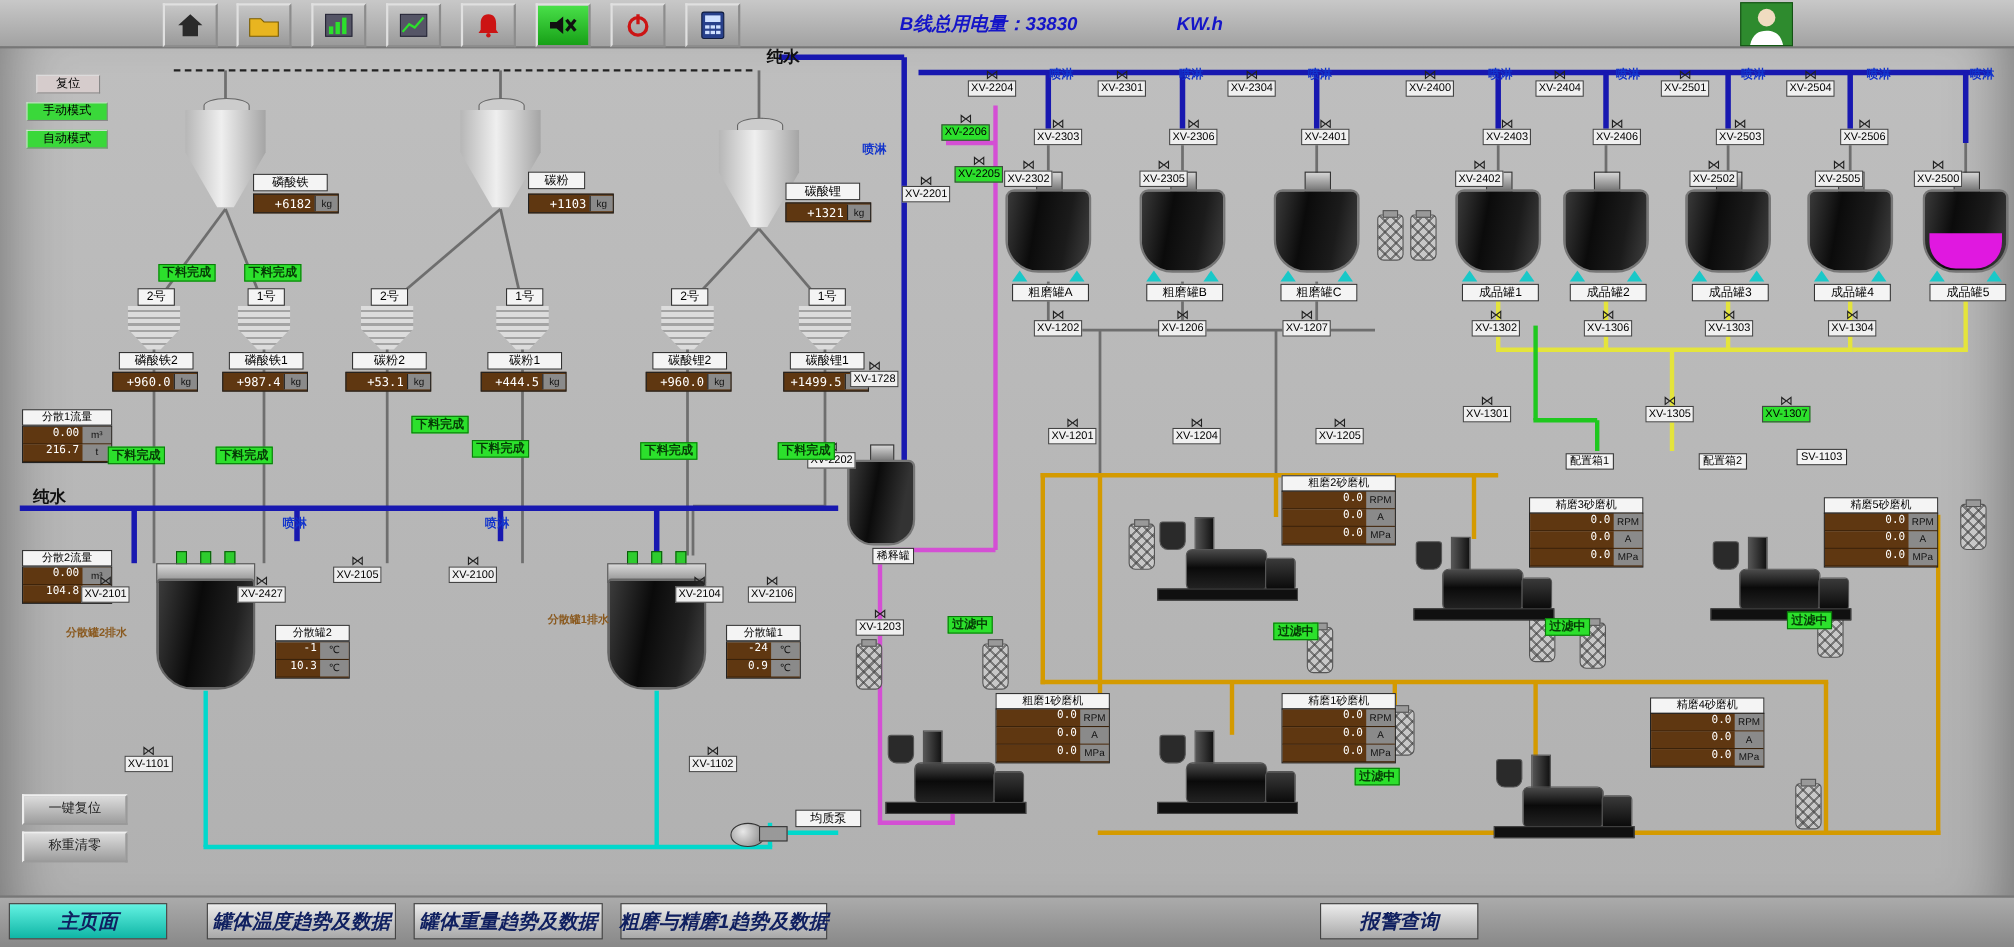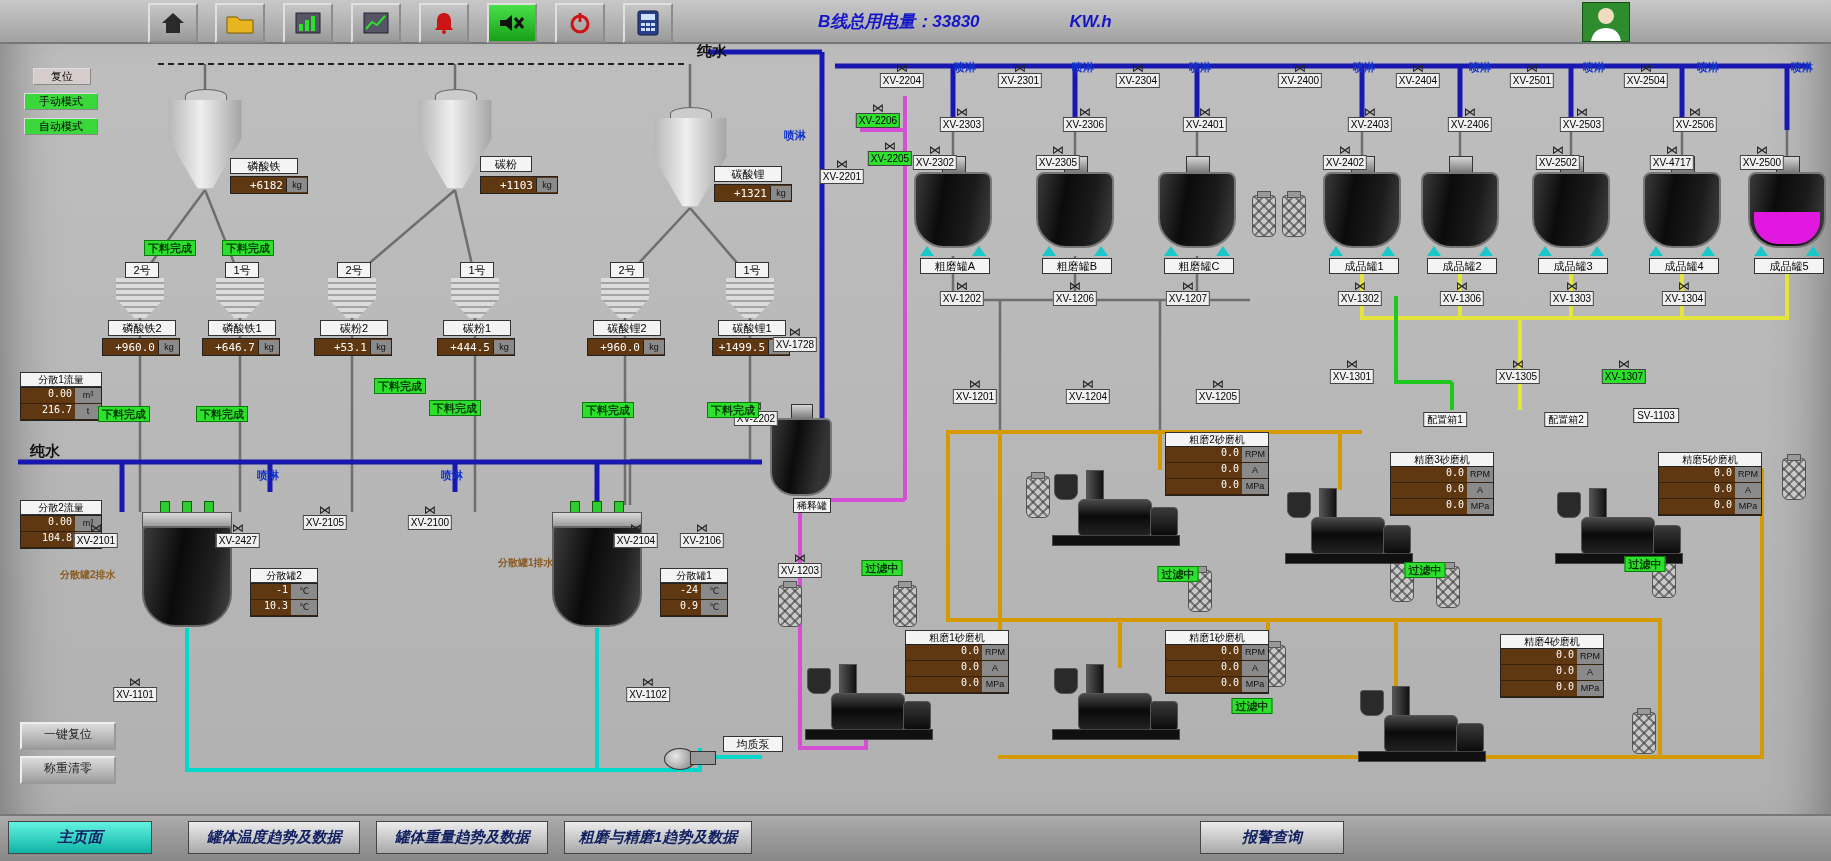--- a/index.html
+++ b/index.html
@@ -90,21 +90,21 @@
     background:radial-gradient(circle at 35% 35%,#e8e8e8,#777);}
   .pump .pout{position:absolute;right:0;bottom:5px;width:24px;height:12px;background:#999;border:1px solid #333;}
   
   .valve{position:absolute;display:flex;flex-direction:column;align-items:center;transform:translateX(-50%);z-index:6;cursor:pointer;}
   .vglyph{color:#222;font-size:12px;line-height:9px;}
   .vlabel{background:#f0f0f0;border:1px solid #444;font-size:10px;line-height:13px;padding:0 2px;white-space:nowrap;color:#000;}
   .vgreen .vlabel{background:#2ce02c;}
   
   .navbar{position:absolute;left:0;right:0;top:814px;height:47px;background:linear-gradient(#ababab,#868686);border-top:2px solid #777;z-index:9;}
   .nav-btn{position:absolute;top:821px;height:31px;background:linear-gradient(#ececec,#a8a8a8);border:1px solid #444;
-    color:#102060;font-size:15px;font-weight:bold;font-style:italic;display:flex;align-items:center;justify-content:center;
+    color:#102060;font-size:18px;font-weight:bold;font-style:italic;display:flex;align-items:center;justify-content:center;
     cursor:pointer;z-index:10;white-space:nowrap;}
   .nav-btn.active{background:linear-gradient(#63f2e2,#0fb5a5);}
   #overlay{position:absolute;inset:0;z-index:5;}
 </style>
 </head>
 <body>
 
 <div class="stage">
 
   <svg class="pipes" width="1831" height="861">
@@ -310,21 +310,21 @@
   <div class="wlabel" style="left:108px;top:320px;width:62px">磷酸铁2</div>
   <div class="vbox" style="left:102px;top:338px;width:76px">
       <span class="val">+960.0</span>
       <span class="unit">kg</span>
     </div>
 
   <div class="wlabel" style="left:225px;top:262px;width:28px">1号</div>
   <div class="whopper" style="left:216px;top:278px"></div>
   <div class="wlabel" style="left:208px;top:320px;width:62px">磷酸铁1</div>
   <div class="vbox" style="left:202px;top:338px;width:76px">
-      <span class="val">+646.7</span>
+      <span class="val">+987.4</span>
       <span class="unit">kg</span>
     </div>
 
   <div class="wlabel" style="left:337px;top:262px;width:28px">2号</div>
   <div class="whopper" style="left:328px;top:278px"></div>
   <div class="wlabel" style="left:320px;top:320px;width:62px">碳粉2</div>
   <div class="vbox" style="left:314px;top:338px;width:76px">
       <span class="val">+53.1</span>
       <span class="unit">kg</span>
     </div>
@@ -763,21 +763,21 @@
       <div class="valve" style="left: 1345px; top: 146px;">
         <span class="vglyph">⋈</span>
         <span class="vlabel">XV-2402</span>
       </div>
       <div class="valve" style="left: 1558px; top: 146px;">
         <span class="vglyph">⋈</span>
         <span class="vlabel">XV-2502</span>
       </div>
       <div class="valve" style="left: 1672px; top: 146px;">
         <span class="vglyph">⋈</span>
-        <span class="vlabel">XV-4717</span>
+        <span class="vlabel">XV-2505</span>
       </div>
       <div class="valve" style="left: 1762px; top: 146px;">
         <span class="vglyph">⋈</span>
         <span class="vlabel">XV-2500</span>
       </div>
       <div class="valve" style="left: 962px; top: 282px;">
         <span class="vglyph">⋈</span>
         <span class="vlabel">XV-1202</span>
       </div>
       <div class="valve" style="left: 1075px; top: 282px;">

